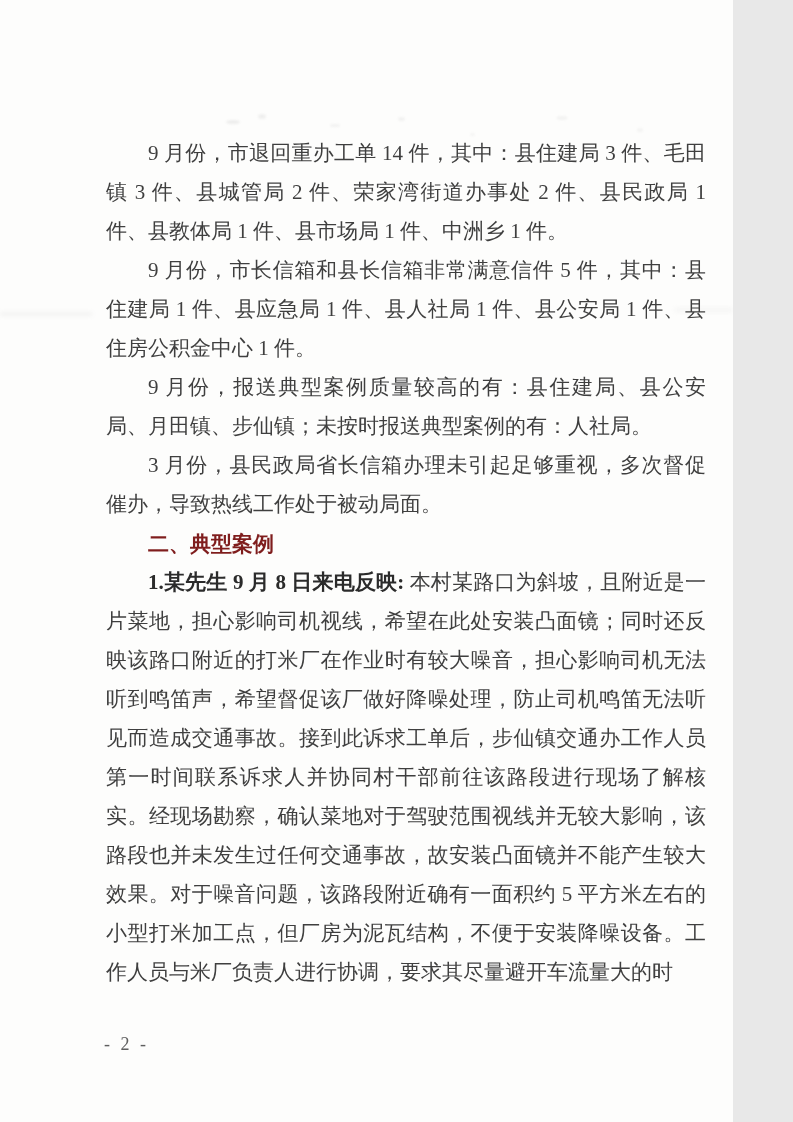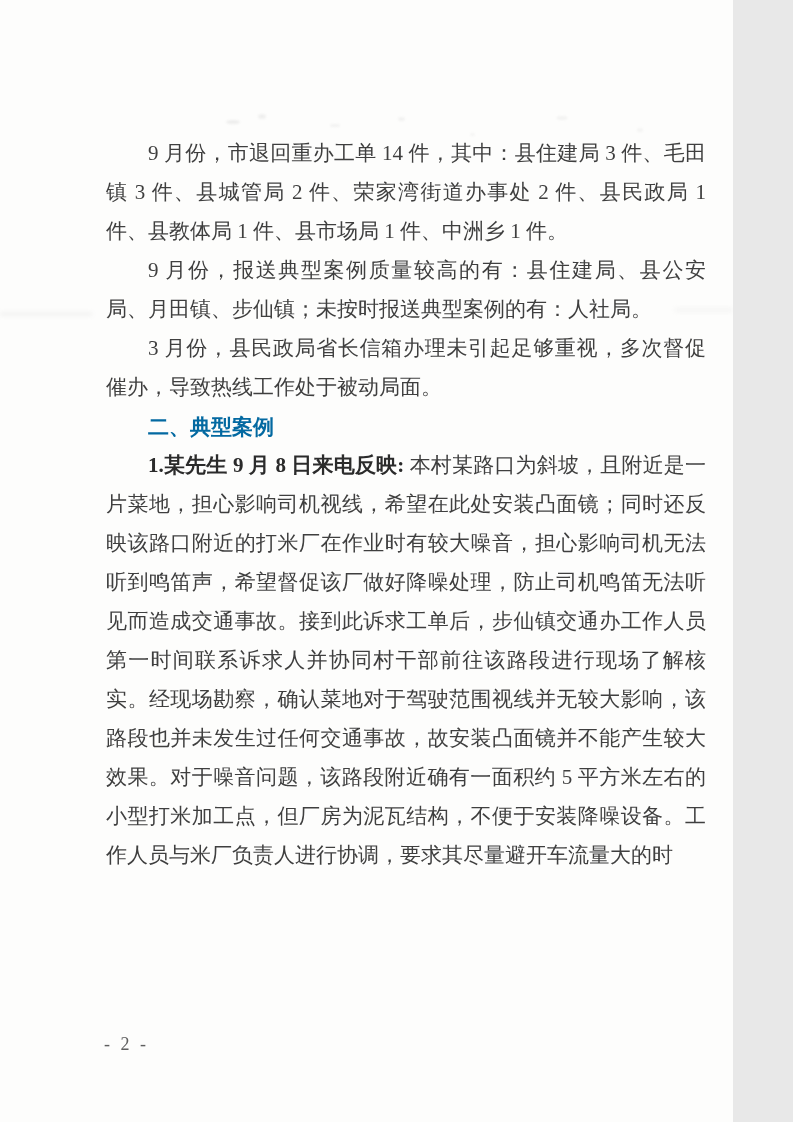--- a/index.html
+++ b/index.html
@@ -36,21 +36,21 @@
   }
   .para .run{color:var(--ink);}
   .para .run.bold{
     font-weight:700;
     color:var(--ink-bold);
   }
   .para.heading{
     font-family:"Liberation Sans","DejaVu Sans",sans-serif;
     font-weight:700;
   }
-  .para.heading .run{color:#0369a1;}
+  .para.heading .run{color:#7f1d1d;}
   .page-number{
     position:absolute;
     left:104px;top:1034px;
     font-size:18px;
     letter-spacing:3px;
     color:var(--page-num);
     font-family:"Liberation Serif","DejaVu Serif",serif;
   }
   
   .speck{
@@ -84,20 +84,21 @@
   <span class="speck s3"></span>
   <span class="speck s4"></span>
   <span class="speck s5"></span>
   <span class="speck s6"></span>
   <span class="speck s7"></span>
   <span class="streak streak-left"></span>
   <span class="streak streak-right"></span>
 
   <div class="doc-body">
       <p class="para"><span class="run">9 月份，市退回重办工单 14 件，其中：县住建局 3 件、毛田镇 3 件、县城管局 2 件、荣家湾街道办事处 2 件、县民政局 1 件、县教体局 1 件、县市场局 1 件、中洲乡 1 件。</span></p>
+      <p class="para"><span class="run">9 月份，市长信箱和县长信箱非常满意信件 5 件，其中：县住建局 1 件、县应急局 1 件、县人社局 1 件、县公安局 1 件、县住房公积金中心 1 件。</span></p>
       <p class="para"><span class="run">9 月份，报送典型案例质量较高的有：县住建局、县公安局、月田镇、步仙镇；未按时报送典型案例的有：人社局。</span></p>
       <p class="para"><span class="run">3 月份，县民政局省长信箱办理未引起足够重视，多次督促催办，导致热线工作处于被动局面。</span></p>
       <p class="para heading"><span class="run bold">二、典型案例</span></p>
       <p class="para"><span class="run bold">1.某先生 9 月 8 日来电反映:</span><span class="run"> 本村某路口为斜坡，且附近是一片菜地，担心影响司机视线，希望在此处安装凸面镜；同时还反映该路口附近的打米厂在作业时有较大噪音，担心影响司机无法听到鸣笛声，希望督促该厂做好降噪处理，防止司机鸣笛无法听见而造成交通事故。接到此诉求工单后，步仙镇交通办工作人员第一时间联系诉求人并协同村干部前往该路段进行现场了解核实。经现场勘察，确认菜地对于驾驶范围视线并无较大影响，该路段也并未发生过任何交通事故，故安装凸面镜并不能产生较大效果。对于噪音问题，该路段附近确有一面积约 5 平方米左右的小型打米加工点，但厂房为泥瓦结构，不便于安装降噪设备。工作人员与米厂负责人进行协调，要求其尽量避开车流量大的时</span></p>
     </div>
 
   <div class="page-number">- 2 -</div>
 </div>
 
 </body></html>

